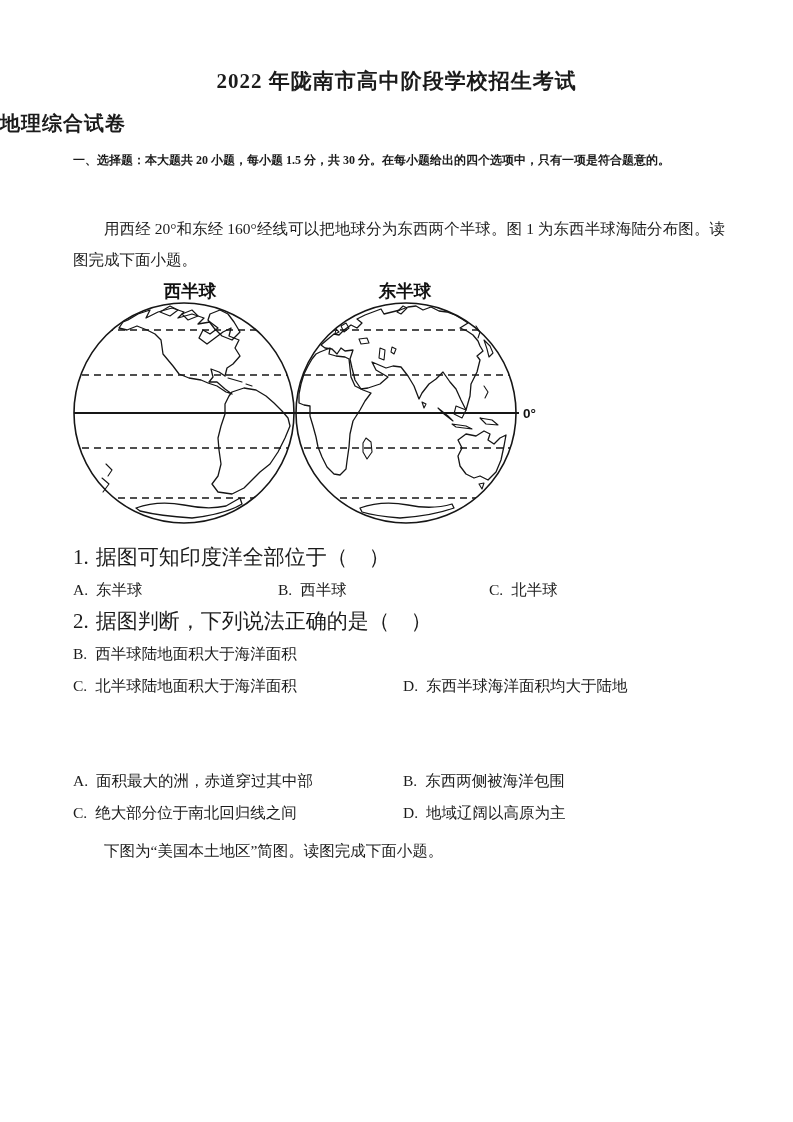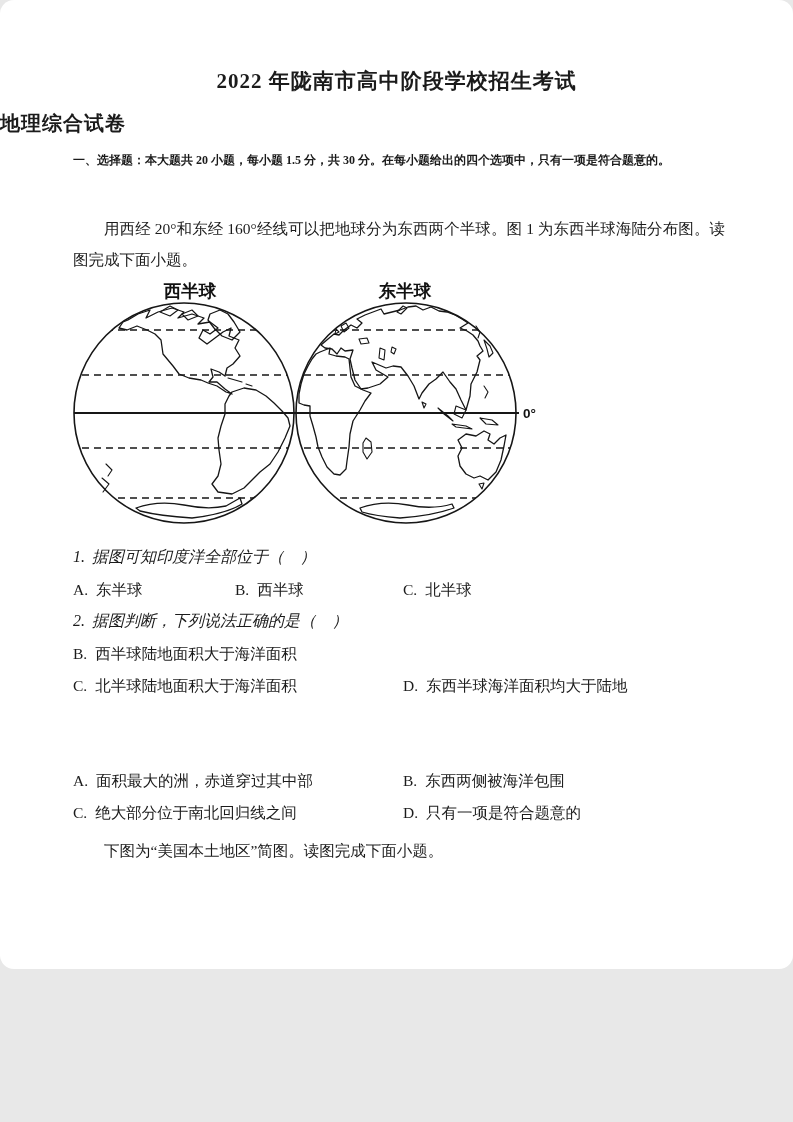--- a/index.html
+++ b/index.html
@@ -1,24 +1,23 @@
 <!DOCTYPE html>
 <html><head>
 <meta charset="utf-8">
 <style>
   html,body{margin:0;padding:0;background:#e8e8e8;}
   .page{
     position:relative;
-    width:793px;height:969px;
+    width:793px;height:1122px;
     margin:0 auto;
     background:#ffffff;
     font-family:"Liberation Serif","DejaVu Serif",serif;
     color:#1b1b1b;
     overflow:hidden;
-    border-radius:14px;
   }
   .abs{position:absolute;}
   .page-title{
     left:0;right:0;top:67px;
     text-align:center;
     font-size:21px;font-weight:bold;letter-spacing:1px;
   }
   .page-subtitle{
     left:0;right:0;top:110px;
     font-size:20px;font-weight:bold;letter-spacing:1px;
@@ -40,30 +39,30 @@
     font-weight:bold;font-size:17.5px;
     fill:#111;
   }
   .equator-text{
     font-family:"Liberation Sans","DejaVu Sans",sans-serif;
     font-weight:bold;font-size:13.5px;
     fill:#111;
   }
   .qline{
     left:73px;width:660px;
-    font-size:16px;line-height:22px;font-style:italic;
+    font-size:21px;line-height:22px;
   }
   .qline.wrap{width:652px;line-height:33px;text-align:justify;}
   .qnum{margin-right:7px;}
   .optrow{
     left:73px;width:662px;
     display:grid;
     font-size:15.5px;line-height:22px;
   }
-  .cols4{grid-template-columns:162px 168px 162px 1fr;}
+  .cols4{grid-template-columns:162px 168px 162px 1fr;gap:43px;}
   .cols2{grid-template-columns:330px 1fr;}
   .opt .k{margin-right:8px;}
   .footer-note{
     left:73px;top:835px;width:652px;
     font-size:15.5px;line-height:31px;
     text-indent:2em;
   }
   
   .globe{fill:none;stroke:#161616;stroke-width:1.6;}
   .lat{stroke:#161616;stroke-width:1.5;stroke-dasharray:7 5;fill:none;}
@@ -166,18 +165,18 @@
     <span class="opt"><span class="k">C.</span><span>北半球陆地面积大于海洋面积</span></span>
     <span class="opt"><span class="k">D.</span><span>东西半球海洋面积均大于陆地</span></span>
   </div>
 
   <div class="abs optrow cols2" style="top:770px;">
     <span class="opt"><span class="k">A.</span><span>面积最大的洲，赤道穿过其中部</span></span>
     <span class="opt"><span class="k">B.</span><span>东西两侧被海洋包围</span></span>
   </div>
   <div class="abs optrow cols2" style="top:802px;">
     <span class="opt"><span class="k">C.</span><span>绝大部分位于南北回归线之间</span></span>
-    <span class="opt"><span class="k">D.</span><span>只有一项是符合题意的</span></span>
+    <span class="opt"><span class="k">D.</span><span>地域辽阔以高原为主</span></span>
   </div>
 
   <div class="abs footer-note">下图为“美国本土地区”简图。读图完成下面小题。</div>
 
 </div>
 
 </body></html>

